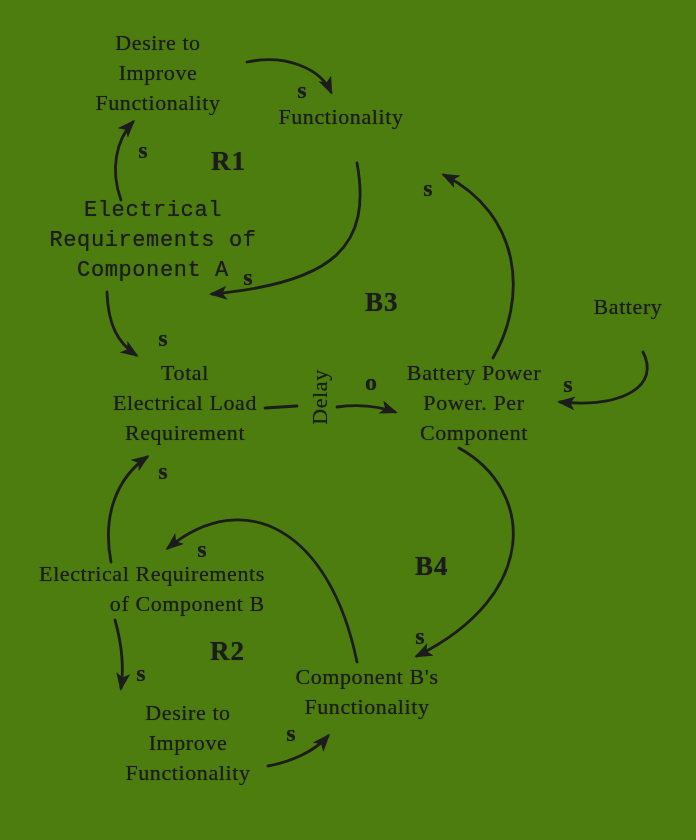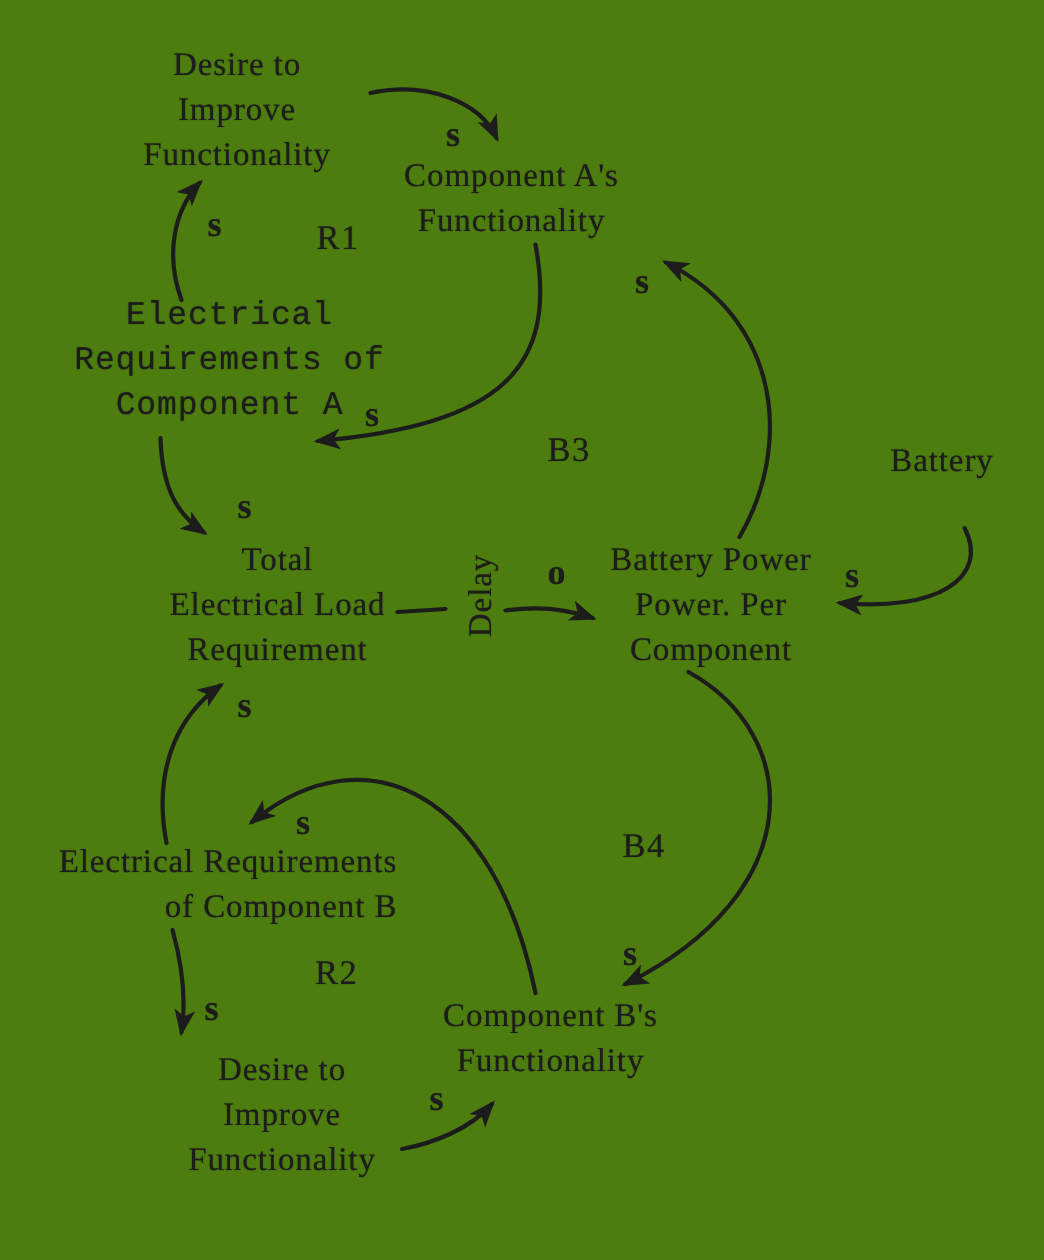--- a/index.html
+++ b/index.html
@@ -18,22 +18,22 @@
     transform: translateX(-50%);
     text-align: center;
     font-size: 22px;
     line-height: 30px;
     letter-spacing: 0.6px;
     white-space: nowrap;
     text-shadow: 0 0 0.7px rgba(20,20,20,0.65);
   }
   .loop-label {
     position: absolute;
-    font-size: 23px;
-    font-weight: normal;
+    font-size: 27px;
+    font-weight: bold;
     letter-spacing: 1px;
     white-space: nowrap;
     text-shadow: 0 0 0.7px rgba(20,20,20,0.65);
   }
   .polarity {
     position: absolute;
     transform: translate(-50%, -50%);
     font-size: 24px;
     font-weight: bold;
     line-height: 1;
@@ -76,21 +76,20 @@
     </g>
   </svg>
 
   <div class="node" style="left:158px; top:28px;">
     <div>Desire to</div>
     <div>Improve</div>
     <div>Functionality</div>
   </div>
 
   <div class="node" style="left:341px; top:102px;">
-    <div>Component A's</div>
     <div>Functionality</div>
   </div>
 
   <div class="node" style="left:153px; top:196px;font-family:Liberation Mono, monospace;">
     <div>Electrical</div>
     <div>Requirements of</div>
     <div>Component A</div>
   </div>
 
   <div class="node" style="left:185px; top:358px;">

